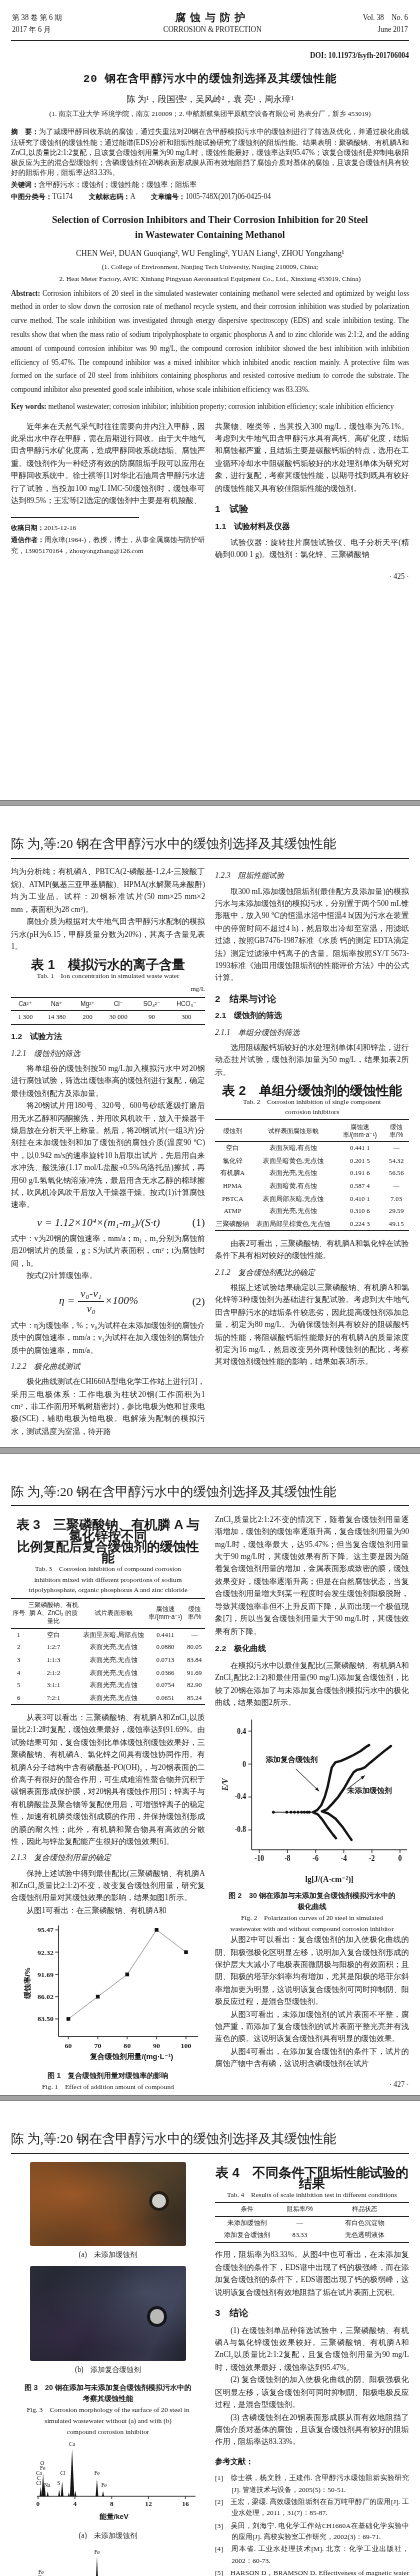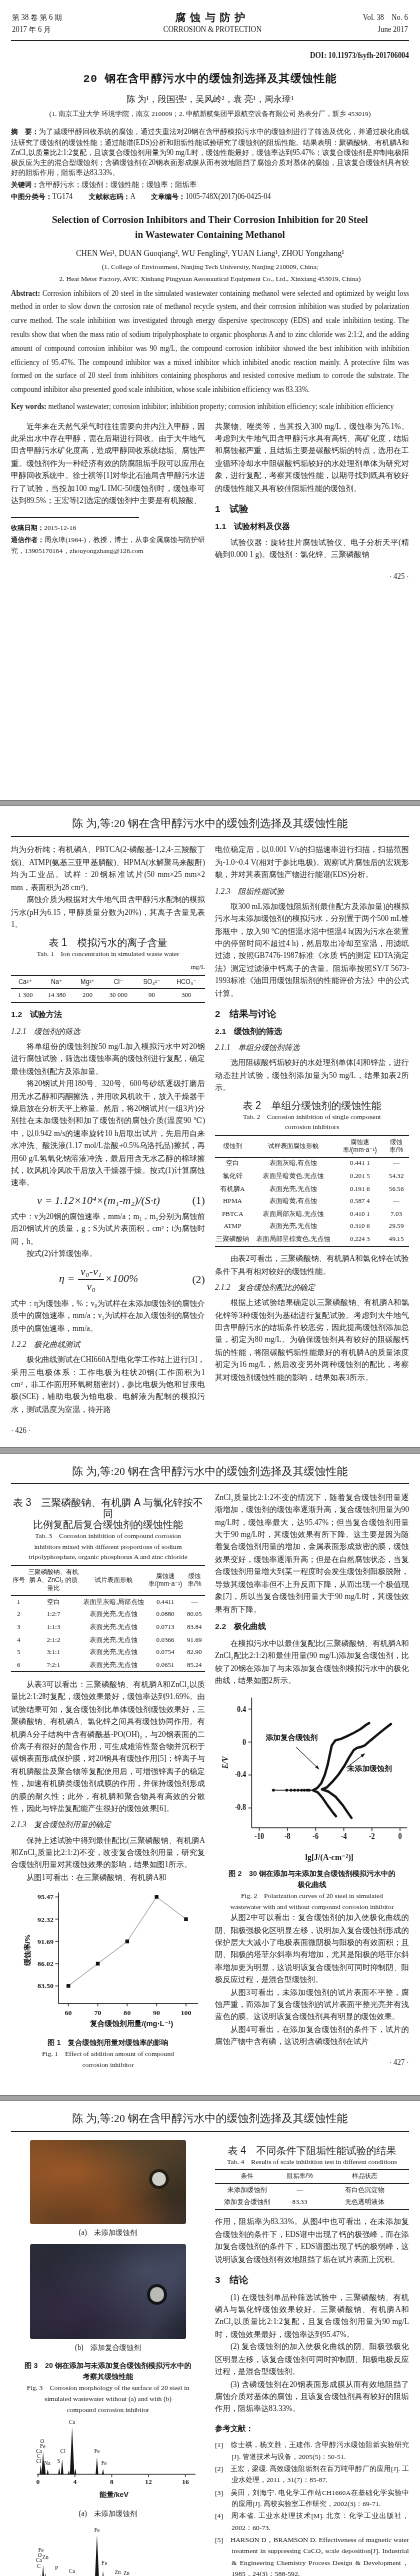--- a/index.html
+++ b/index.html
@@ -45,26 +45,26 @@
   .frac span{display:block;}
   .frac .num{border-bottom:0.7px solid #222;padding:0 2.2px;}
   .fnblock{margin-top:10px;font-size:6.9px;line-height:11.3px;text-align:justify;}
   .fnrule{width:128px;border-top:0.8px solid #222;margin-bottom:3.9px;}
   .fn b{font-family:"Liberation Sans","DejaVu Sans",sans-serif;font-size:6.6px;}
   .pageno{font-size:7.4px;margin-top:8.8px;}
   .pn-right{text-align:right;}
   .pn-left{text-align:left;}
 
   
-  .runhead{text-align:center;font-size:11px;padding-top:10px;padding-bottom:4.4px;}
+  .runhead{font-size:13px;padding-top:29px;padding-bottom:4.4px;}
   .runrule{border-top:1.1px solid #222;margin-bottom:7.7px;}
 
   
   .tblwrap{margin:5.5px 0 6.6px;}
-  .tcap{text-align:center;font-weight:normal;font-size:10px;line-height:11px;font-family:"Liberation Sans","DejaVu Sans",sans-serif;}
+  .tcap{text-align:center;font-weight:bold;font-size:13px;line-height:11px;font-family:"Liberation Sans","DejaVu Sans",sans-serif;}
   .tcap-en{text-align:center;font-size:6.9px;line-height:10.5px;margin:1.1px 0 1.7px;}
   .tunit{text-align:right;font-size:6.6px;margin:0.6px 0 1.1px;}
   table{width:100%;border-collapse:collapse;border-top:1.1px solid #222;border-bottom:1.1px solid #222;font-size:6.6px;}
   th{border-bottom:0.7px solid #222;font-weight:normal;padding:2.2px 1.1px;text-align:center;
      font-family:"Liberation Sans","DejaVu Sans",sans-serif;font-size:6.3px;line-height:8.3px;}
   td{padding:1.9px 1.1px;text-align:center;line-height:8.8px;}
   .t2 th:nth-child(1){width:33px;} .t2 th:nth-child(2){width:84px;} .t2 th:nth-child(3){width:45px;}
   .t3 th:nth-child(1){width:13.2px;} .t3 th:nth-child(2){width:52px;} .t3 th:nth-child(3){width:64px;} .t3 th:nth-child(4){width:35px;}
   .t4 th:nth-child(1){width:62px;} .t4 th:nth-child(2){width:39px;}
 
@@ -213,21 +213,20 @@
               <span class="eqno">(2)</span>
             </div>
             <div class="para cont">式中：η为缓蚀率，%；v₀为试样在未添加缓蚀剂的腐蚀介质中的腐蚀速率，mm/a；v₁为试样在加入缓蚀剂的腐蚀介质中的腐蚀速率，mm/a。</div>
             <div class="h3">1.2.2　极化曲线测试</div>
             <div class="para">极化曲线测试在CHI660A型电化学工作站上进行[3]，采用三电极体系：工作电极为柱状20钢(工作面积为1 cm²，非工作面用环氧树脂密封)，参比电极为饱和甘汞电极(SCE)，辅助电极为铂电极。电解液为配制的模拟污水，测试温度为室温，待开路</div>
           </div>
         <div class="pageno pn-left">· 426 ·</div>
       </div>
       <div class="col">
         <div>
-            <div class="para cont">电位稳定后，以0.001 V/s的扫描速率进行扫描，扫描范围为-1.0~0.4 V(相对于参比电极)。观察试片腐蚀后的宏观形貌，并对其表面腐蚀产物进行能谱(EDS)分析。</div>
             <div class="h3">1.2.3　阻垢性能试验</div>
             <div class="para">取300 mL添加缓蚀阻垢剂(最佳配方及添加量)的模拟污水与未添加缓蚀剂的模拟污水，分别置于两个500 mL锥形瓶中，放入90 ℃的恒温水浴中恒温4 h(因为污水在装置中的停留时间不超过4 h)，然后取出冷却至室温，用滤纸过滤，按照GB7476-1987标准《水质 钙的测定 EDTA滴定法》测定过滤液中钙离子的含量。阻垢率按照SY/T 5673-1993标准《油田用缓蚀阻垢剂的性能评价方法》中的公式计算。</div>
             <div class="h1">2　结果与讨论</div>
             <div class="h2">2.1　缓蚀剂的筛选</div>
             <div class="h3">2.1.1　单组分缓蚀剂筛选</div>
             <div class="para">选用阻碳酸钙垢较好的水处理剂单体[4]和锌盐，进行动态挂片试验，缓蚀剂添加量为50 mg/L，结果如表2所示。</div>
           </div>
         <div class="tblwrap">
           <div class="tcap">表 2　单组分缓蚀剂的缓蚀性能</div>
           <div class="tcap-en">

